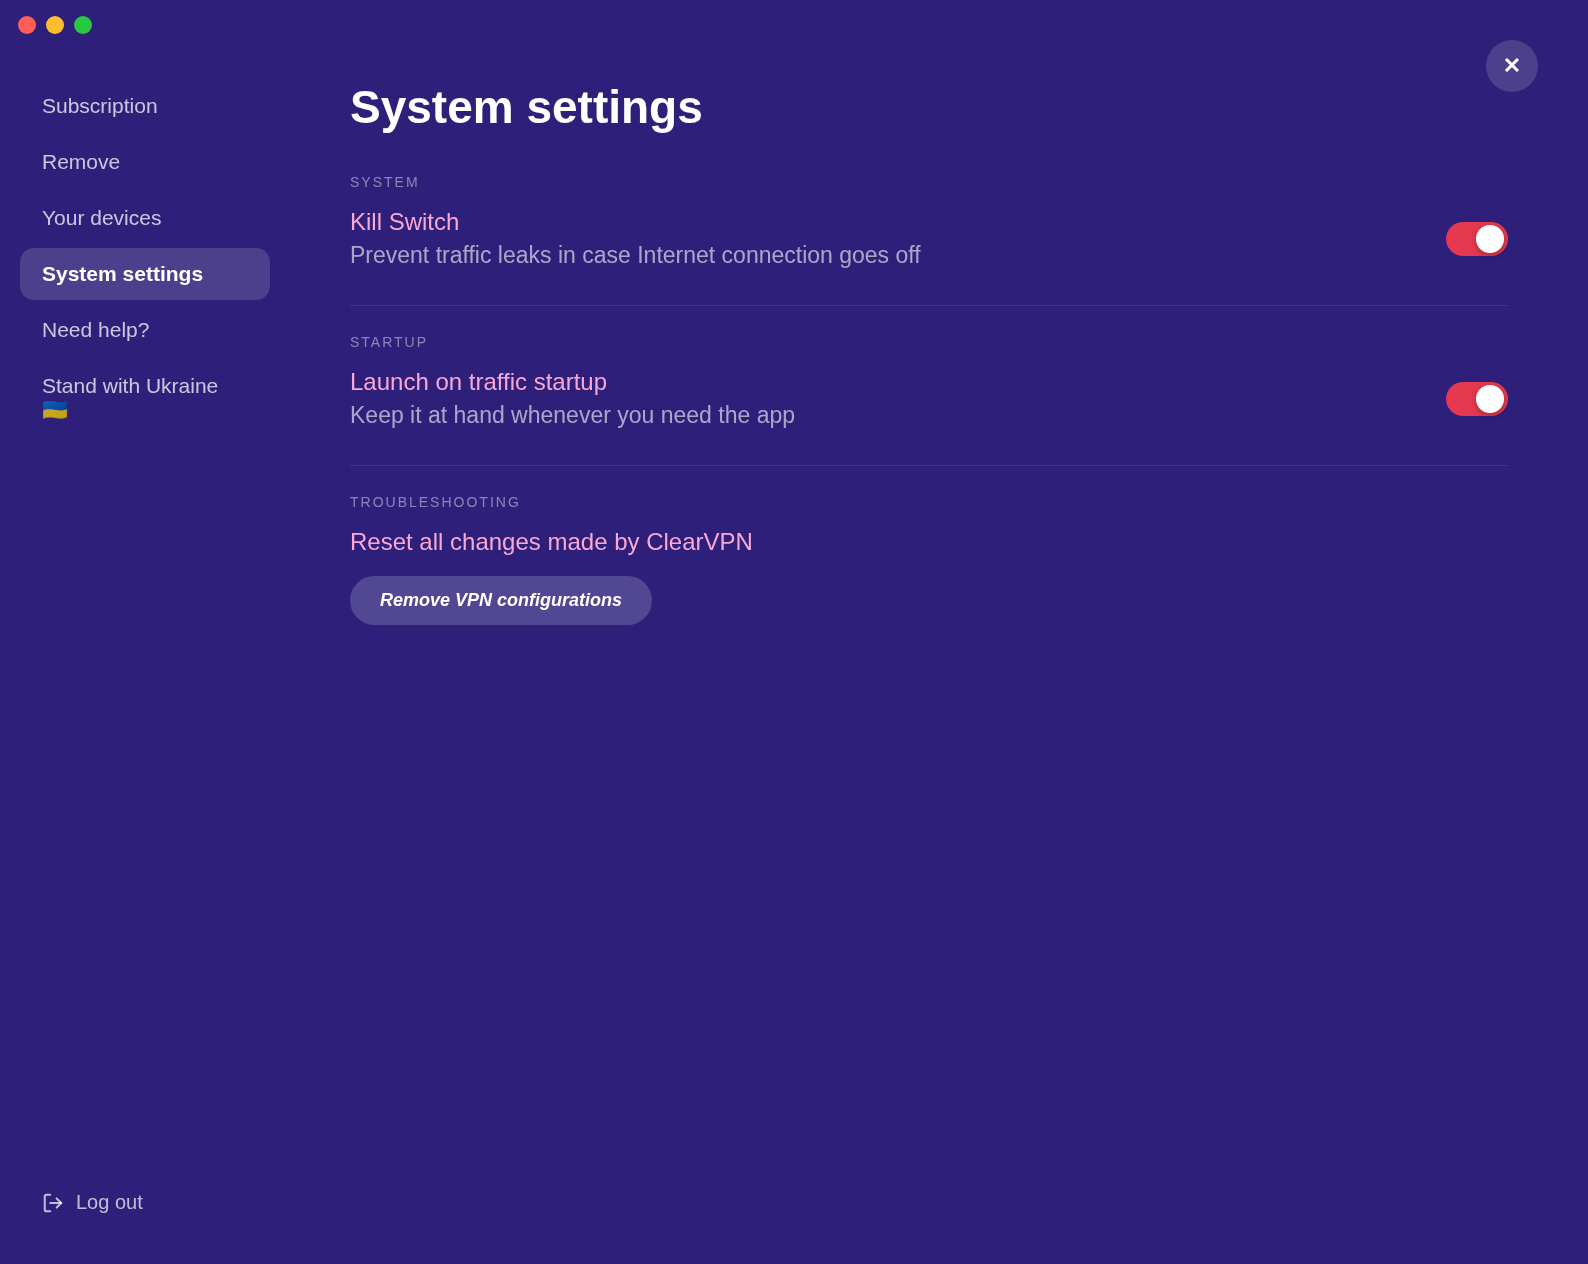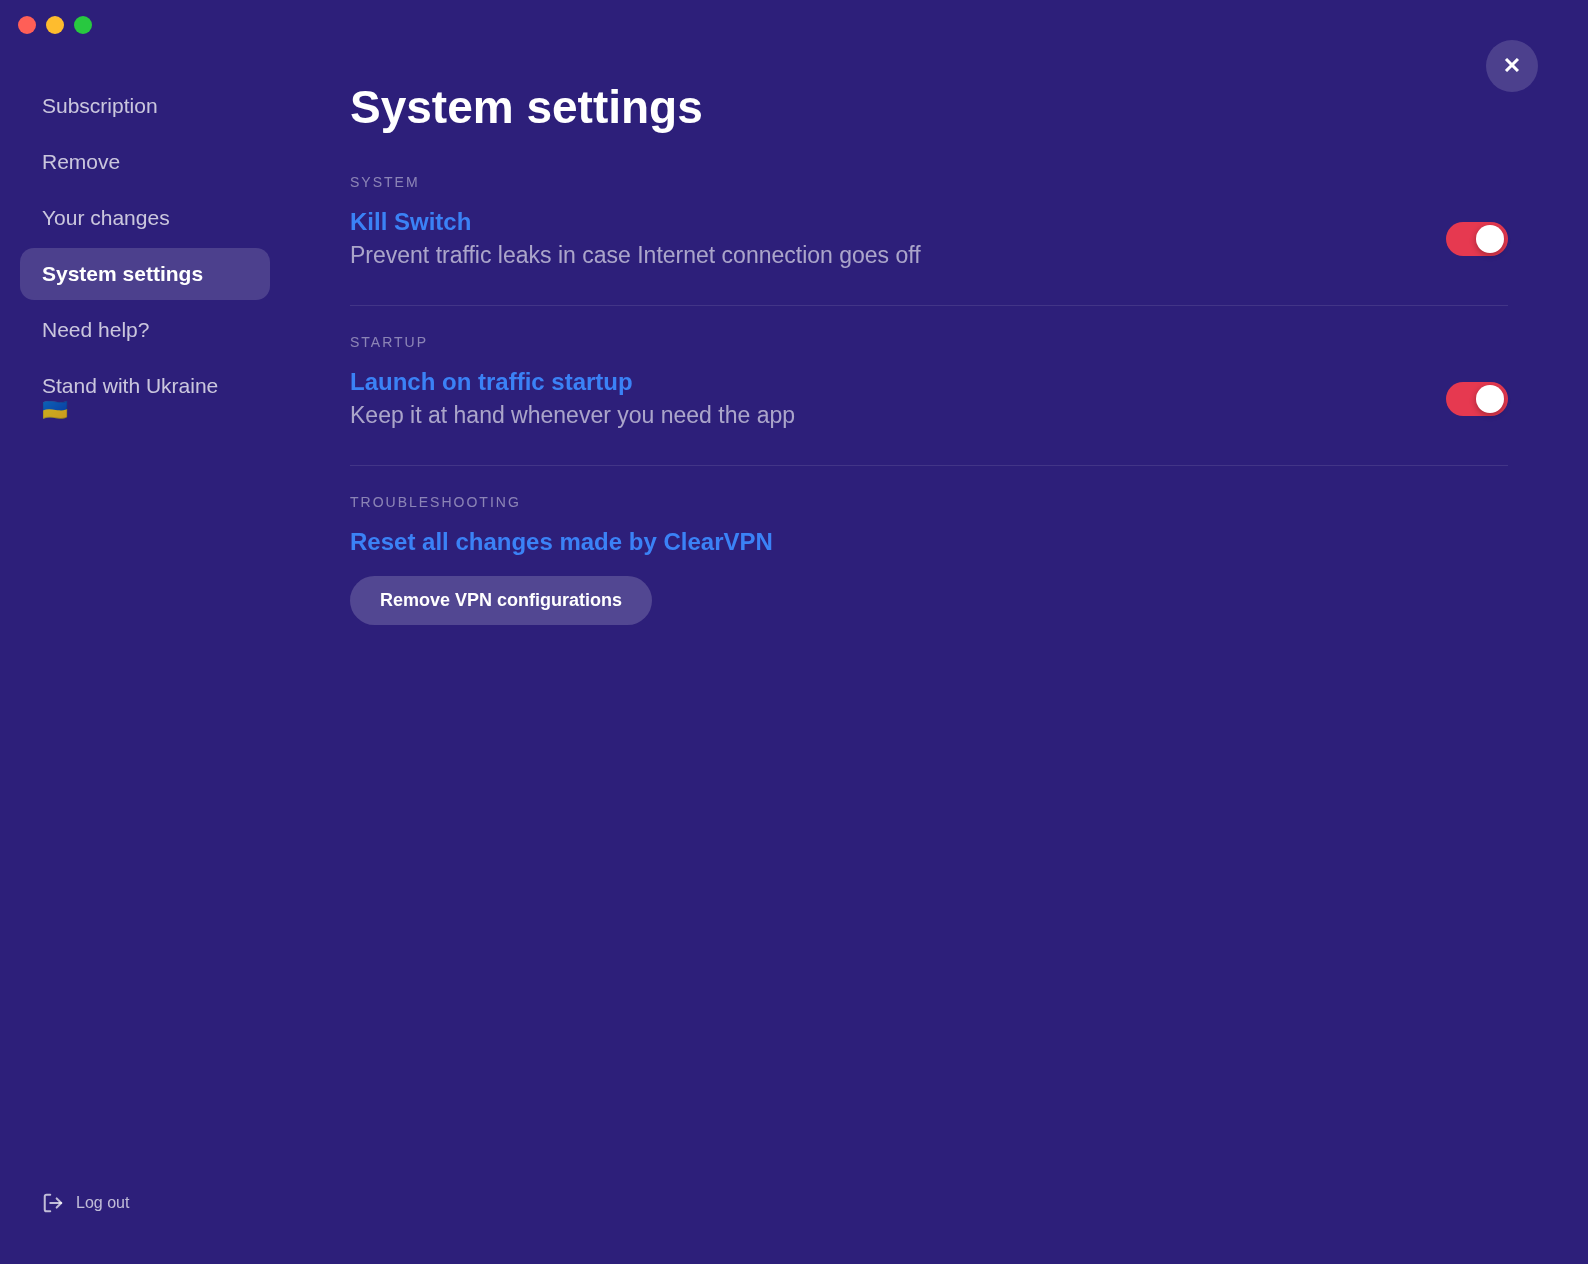--- a/index.html
+++ b/index.html
@@ -111,21 +111,21 @@
     }
 
     .logout-btn {
       display: flex;
       align-items: center;
       gap: 12px;
       background: none;
       border: none;
       cursor: pointer;
       color: rgba(255,255,255,0.7);
-      font-size: 16px;
+      font-size: 20px;
       padding: 10px 22px;
     }
 
     .logout-icon {
       font-size: 22px;
       display: flex;
       align-items: center;
     }
 
     
@@ -164,22 +164,22 @@
       margin-bottom: 6px;
     }
 
     .setting-info {
       flex: 1;
       padding-right: 30px;
     }
 
     .setting-title {
       font-size: 24px;
-      font-weight: 700;
-      color: #3b82f6;
+      font-weight: 400;
+      color: #f9a8d4;
       margin-bottom: 6px;
     }
 
     .setting-desc {
       font-size: 23px;
       color: rgba(255,255,255,0.6);
     }
 
     
     .toggle-wrapper {
@@ -223,20 +223,21 @@
       display: inline-block;
       padding: 14px 30px;
       border-radius: 28px;
       background: rgba(255,255,255,0.18);
       border: none;
       color: #fff;
       font-size: 18px;
       font-weight: 600;
       cursor: pointer;
       margin-top: 14px;
+      font-style: italic;
     }
 
     
     .content::-webkit-scrollbar { width: 0; }
   </style>
 </head>
 <body>
 
 <div class="titlebar">
   <span class="traffic-light traffic-red"></span>
@@ -245,21 +246,21 @@
 </div>
 
 <button class="close-btn">✕</button>
 
 <div class="main-layout">
 
   <nav class="sidebar">
     <div class="sidebar-nav">
       <button class="sidebar-item">Subscription</button>
       <button class="sidebar-item">Remove</button>
-      <button class="sidebar-item">Your changes</button>
+      <button class="sidebar-item">Your devices</button>
       <button class="sidebar-item active">System settings</button>
       <button class="sidebar-item">Need help?</button>
       <button class="sidebar-item">Stand with Ukraine 🇺🇦</button>
     </div>
 
     <div class="sidebar-logout">
       <button class="logout-btn">
         <span class="logout-icon">
           <svg width="22" height="22" viewBox="0 0 24 24" fill="none" stroke="rgba(255,255,255,0.7)" stroke-width="2.2" stroke-linecap="round" stroke-linejoin="round">
             <path d="M9 21H5a2 2 0 0 1-2-2V5a2 2 0 0 1 2-2h4"></path>

